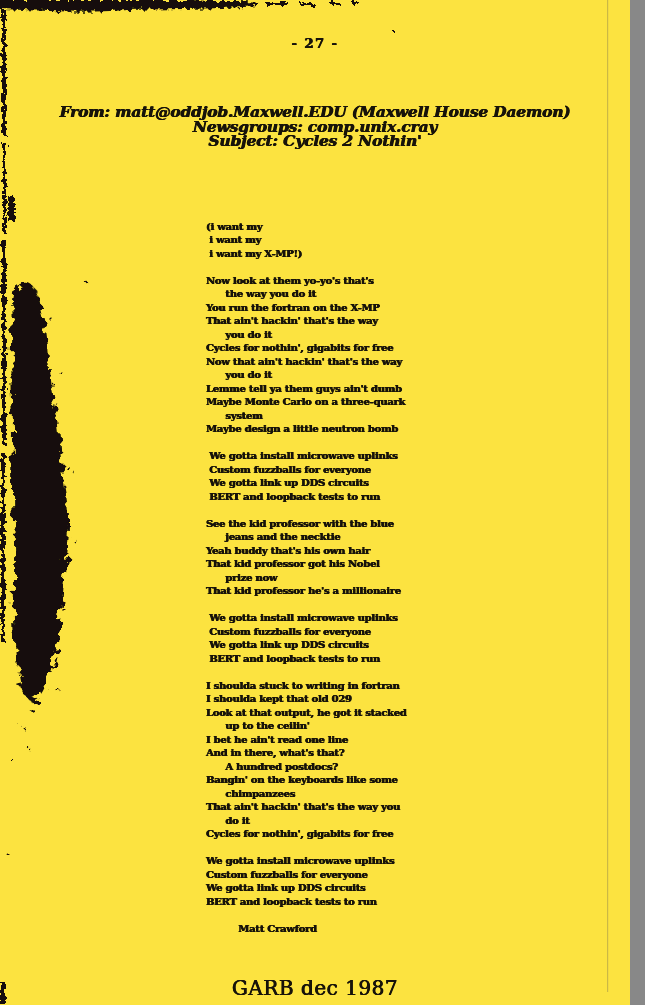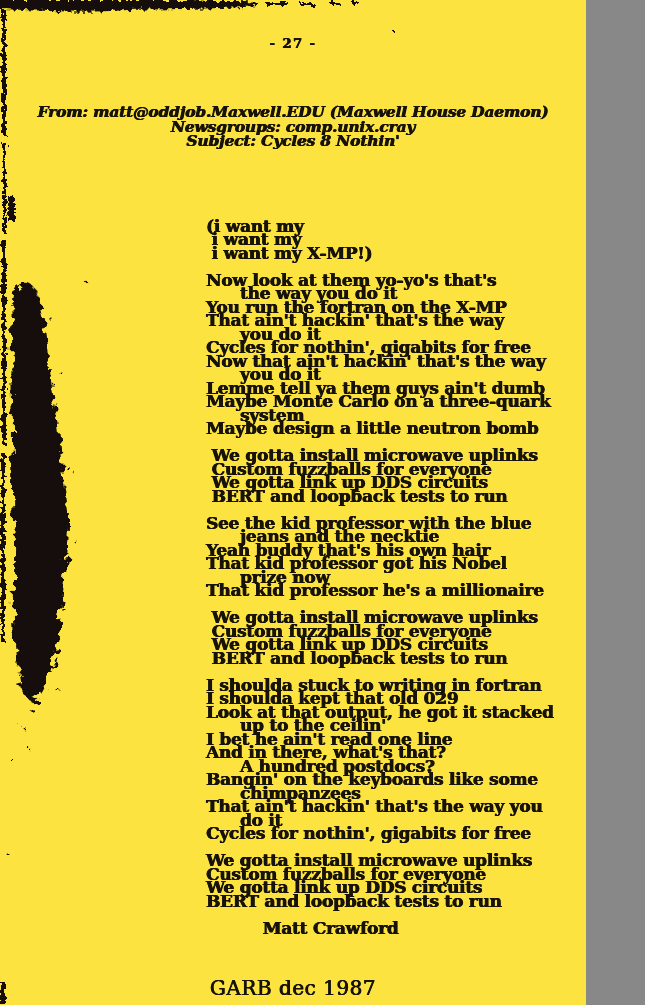--- a/index.html
+++ b/index.html
@@ -1,28 +1,27 @@
 <!DOCTYPE html>
 <html><head>
 <meta charset="utf-8">
 <style>
   html,body{margin:0;padding:0;background:#888;}
   .page{
-    position:relative;width:569px;height:1005px;overflow:hidden;
+    position:relative;width:630px;height:1005px;overflow:hidden;
     background:#fce340;color:#17130a;
     font-family:"DejaVu Serif","Liberation Serif",serif;
-    padding-left:17px;
   }
   .center{position:absolute;left:0;width:100%;text-align:center;}
   .pagenum{top:36px;font-size:13px;font-weight:bold;letter-spacing:1.5px;}
   .title{top:70px;font-size:19px;font-weight:bold;letter-spacing:1.5px;}
   .nntp-header{top:105px;font-size:15.5px;font-weight:bold;font-style:italic;
     line-height:14.5px;letter-spacing:-0.2px;}
   .smudge{text-shadow:0.45px 0 0 currentColor,-0.35px 0 0 currentColor;}
-  .poem{position:absolute;left:206px;top:179px;font-size:17px;font-weight:bold;
+  .poem{position:absolute;left:206px;top:179px;font-size:10px;font-weight:bold;
     line-height:13.5px;letter-spacing:-0.25px;white-space:pre;}
   .stanza{margin:0 0 13.5px 0;}
   .pline{white-space:pre;}
   .signature{white-space:pre;}
   .footer{top:976px;font-size:20px;font-weight:normal;letter-spacing:0.5px;}
   .artifacts{position:absolute;left:0;top:0;pointer-events:none;}
 </style>
 </head>
 <body>
 
@@ -80,21 +79,21 @@
 
     <rect x="607" y="0" width="1.2" height="992" fill="#a29549" opacity="0.55"></rect>
   </svg>
 
   <div class="center pagenum smudge">- 27 -</div>
 
 
   <div class="center nntp-header smudge">
     <div>From: matt@oddjob.Maxwell.EDU (Maxwell House Daemon)</div>
     <div>Newsgroups: comp.unix.cray</div>
-    <div>Subject: Cycles 8 Nothin'</div>
+    <div>Subject: Cycles 2 Nothin'</div>
   </div>
 
   <div class="poem smudge">
     
     <div class="stanza"><div class="pline">(i want my</div><div class="pline"> i want my</div><div class="pline"> i want my X-MP!)</div></div><div class="stanza"><div class="pline">Now look at them yo-yo's that's</div><div class="pline">      the way you do it</div><div class="pline">You run the fortran on the X-MP</div><div class="pline">That ain't hackin' that's the way</div><div class="pline">      you do it</div><div class="pline">Cycles for nothin', gigabits for free</div><div class="pline">Now that ain't hackin' that's the way</div><div class="pline">      you do it</div><div class="pline">Lemme tell ya them guys ain't dumb</div><div class="pline">Maybe Monte Carlo on a three-quark</div><div class="pline">      system</div><div class="pline">Maybe design a little neutron bomb</div></div><div class="stanza"><div class="pline"> We gotta install microwave uplinks</div><div class="pline"> Custom fuzzballs for everyone</div><div class="pline"> We gotta link up DDS circuits</div><div class="pline"> BERT and loopback tests to run</div></div><div class="stanza"><div class="pline">See the kid professor with the blue</div><div class="pline">      jeans and the necktie</div><div class="pline">Yeah buddy that's his own hair</div><div class="pline">That kid professor got his Nobel</div><div class="pline">      prize now</div><div class="pline">That kid professor he's a millionaire</div></div><div class="stanza"><div class="pline"> We gotta install microwave uplinks</div><div class="pline"> Custom fuzzballs for everyone</div><div class="pline"> We gotta link up DDS circuits</div><div class="pline"> BERT and loopback tests to run</div></div><div class="stanza"><div class="pline">I shoulda stuck to writing in fortran</div><div class="pline">I shoulda kept that old 029</div><div class="pline">Look at that output, he got it stacked</div><div class="pline">      up to the ceilin'</div><div class="pline">I bet he ain't read one line</div><div class="pline">And in there, what's that?</div><div class="pline">      A hundred postdocs?</div><div class="pline">Bangin' on the keyboards like some</div><div class="pline">      chimpanzees</div><div class="pline">That ain't hackin' that's the way you</div><div class="pline">      do it</div><div class="pline">Cycles for nothin', gigabits for free</div></div><div class="stanza"><div class="pline">We gotta install microwave uplinks</div><div class="pline">Custom fuzzballs for everyone</div><div class="pline">We gotta link up DDS circuits</div><div class="pline">BERT and loopback tests to run</div></div><div class="signature">          Matt Crawford</div>
   </div>
 
   <div class="center footer smudge">GARB dec 1987</div>
 
 </div>

